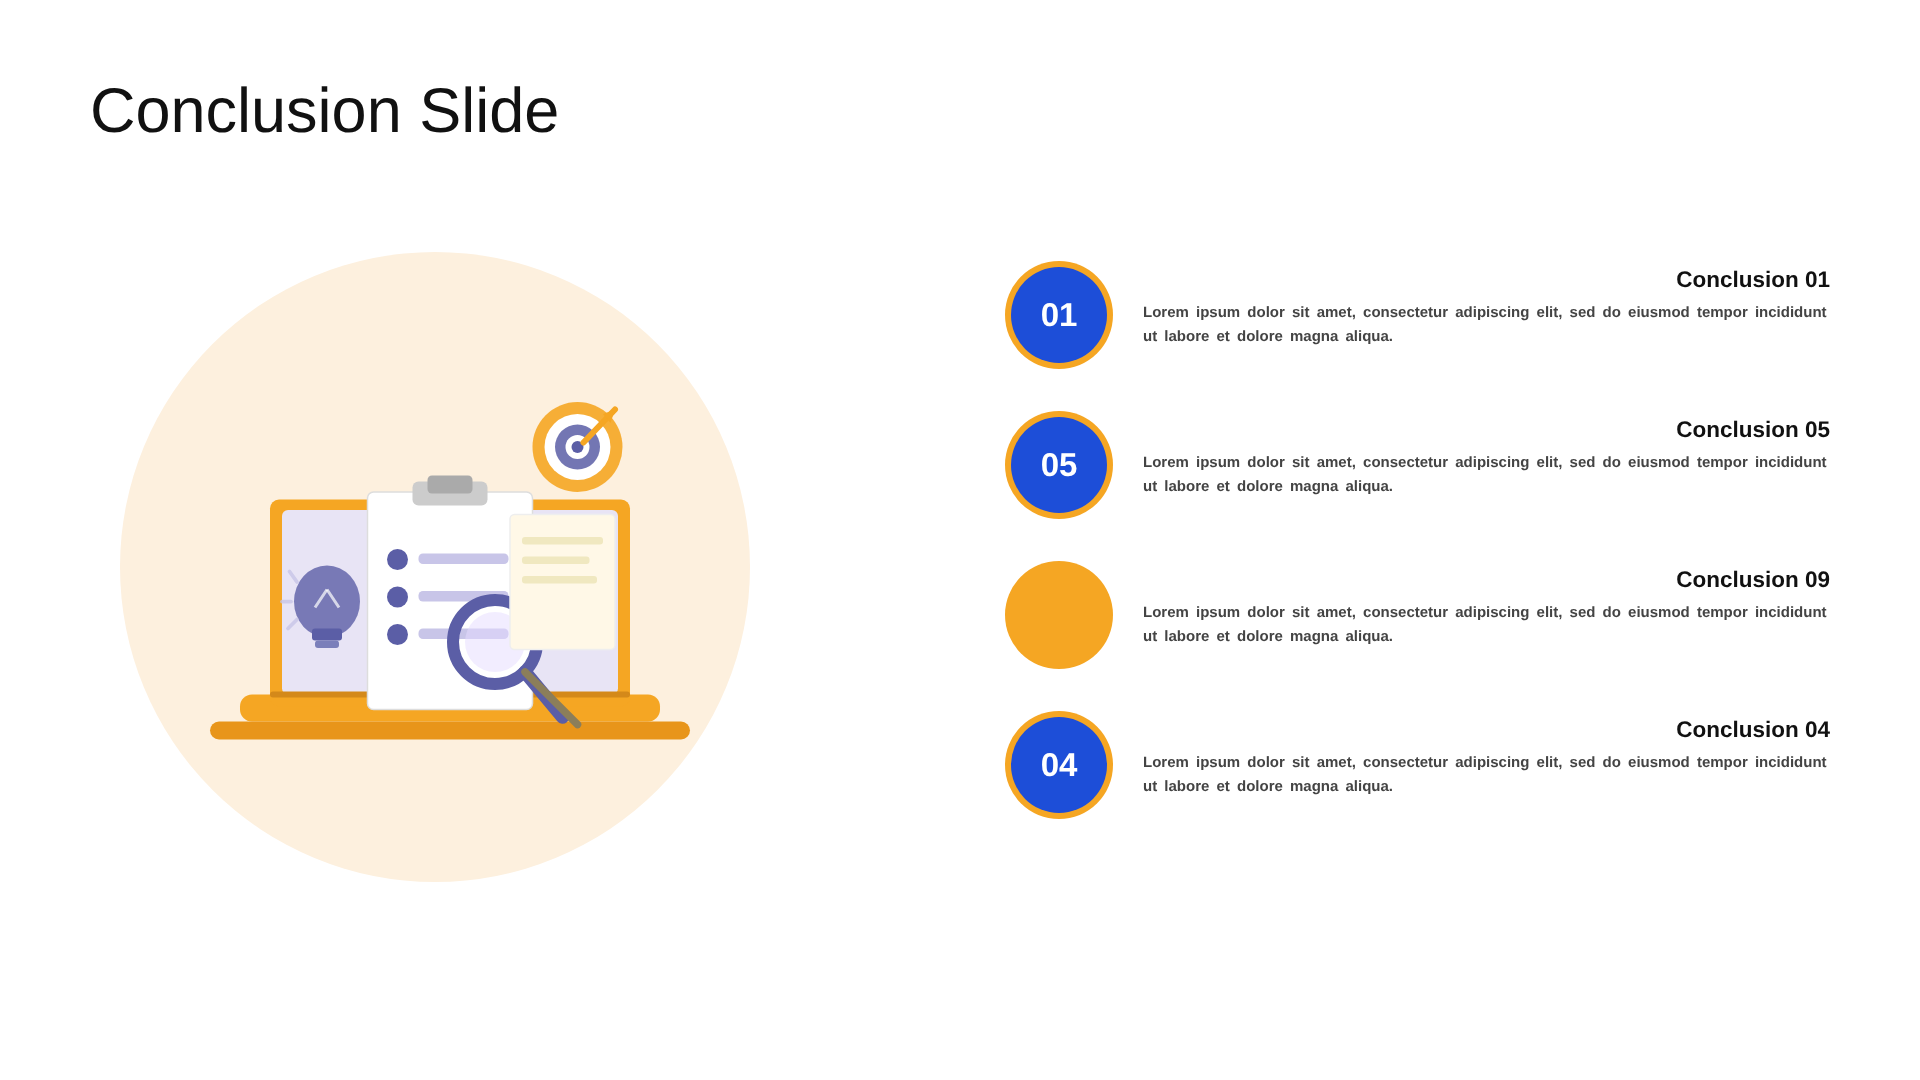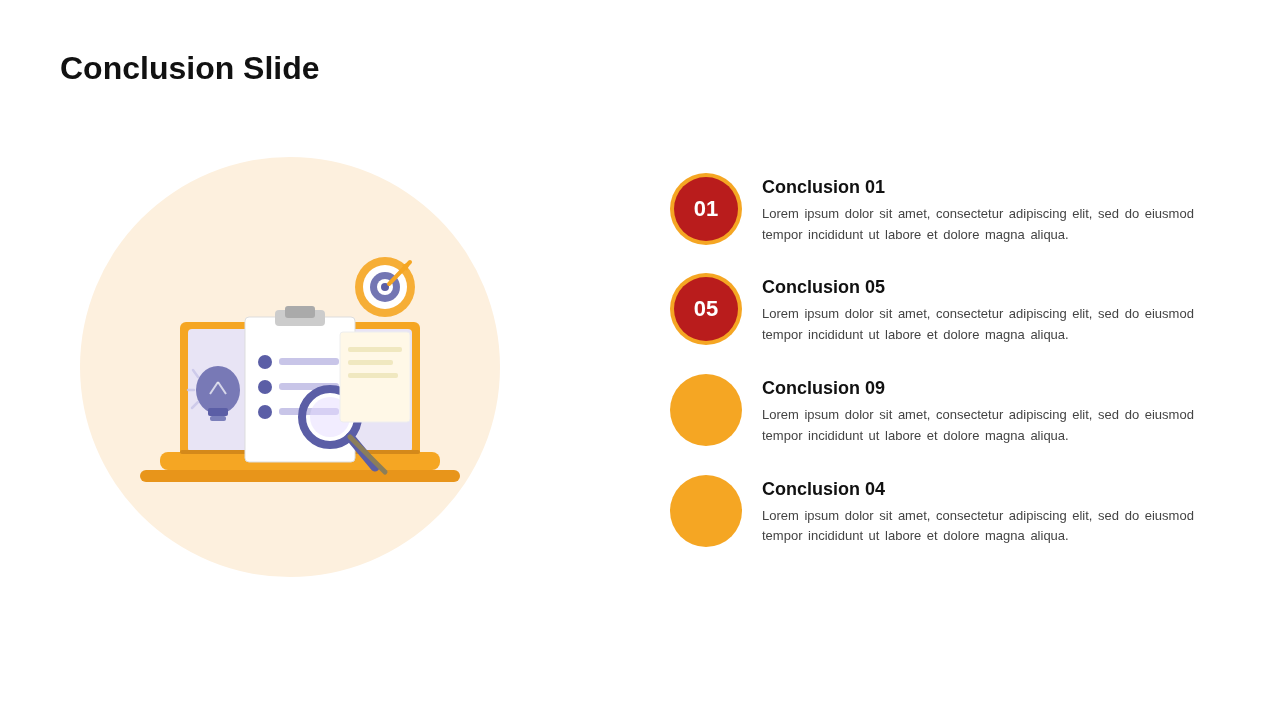--- a/index.html
+++ b/index.html
@@ -20,22 +20,22 @@
 
     
     .left-section {
       width: 580px;
       display: flex;
       flex-direction: column;
       flex-shrink: 0;
     }
 
     .slide-title {
-      font-size: 32px;
-      font-weight: 700;
+      font-size: 42px;
+      font-weight: 400;
       color: #111111;
       margin-bottom: 20px;
       margin-top: 10px;
     }
 
     .illustration-container {
       position: relative;
       width: 460px;
       height: 500px;
       display: flex;
@@ -96,48 +96,50 @@
       background: #f5a623;
       top: 0;
       left: 0;
     }
 
     .badge-inner {
       position: absolute;
       width: 64px;
       height: 64px;
       border-radius: 50%;
-      background: #b91c1c;
+      background: #1d4ed8;
       top: 4px;
       left: 4px;
       display: flex;
       align-items: center;
       justify-content: center;
       font-size: 22px;
       font-weight: 700;
       color: #ffffff;
     }
 
     .conclusion-text {
       flex: 1;
       padding-top: 4px;
     }
 
     .conclusion-heading {
-      font-size: 18px;
+      font-size: 15px;
       font-weight: 800;
       color: #111111;
       margin-bottom: 6px;
+      text-align: right;
     }
 
     .conclusion-body {
-      font-size: 13px;
+      font-size: 10px;
       color: #444444;
       line-height: 1.6;
       word-spacing: 2px;
+      font-weight: bold;
     }
   </style>
 </head>
 <body>
 
 <div class="slide">
 
   <div class="left-section">
     <h1 class="slide-title">Conclusion Slide</h1>
 
@@ -246,20 +248,21 @@
       </div>
       <div class="conclusion-text">
         <div class="conclusion-heading">Conclusion 09</div>
         <div class="conclusion-body">Lorem ipsum dolor sit amet, consectetur  adipiscing elit, sed do eiusmod  tempor incididunt  ut labore et dolore magna  aliqua.</div>
       </div>
     </div>
 
     <div class="conclusion-item">
       <div class="number-badge">
         <div class="badge-outer"></div>
+        <div class="badge-inner">04</div>
       </div>
       <div class="conclusion-text">
         <div class="conclusion-heading">Conclusion 04</div>
         <div class="conclusion-body">Lorem ipsum dolor sit amet, consectetur  adipiscing elit, sed do eiusmod  tempor incididunt  ut labore et dolore magna  aliqua.</div>
       </div>
     </div>
 
   </div>
 </div>
 

